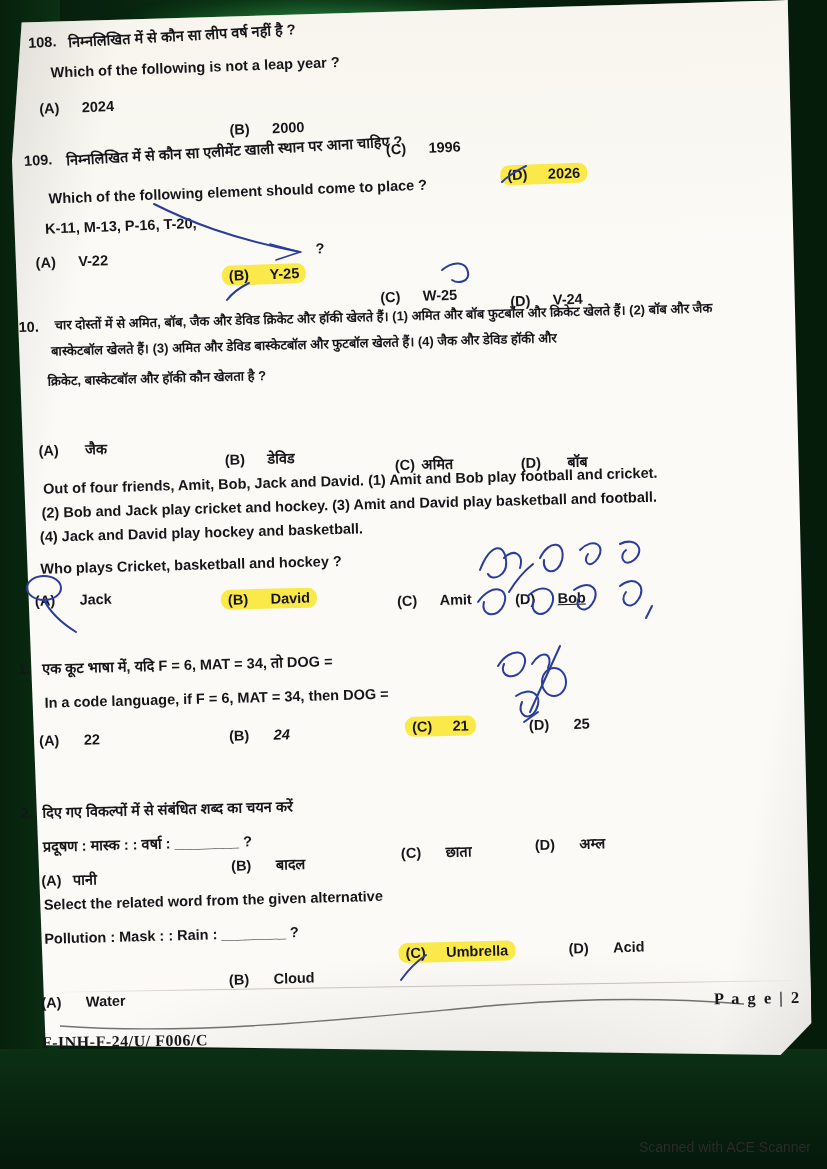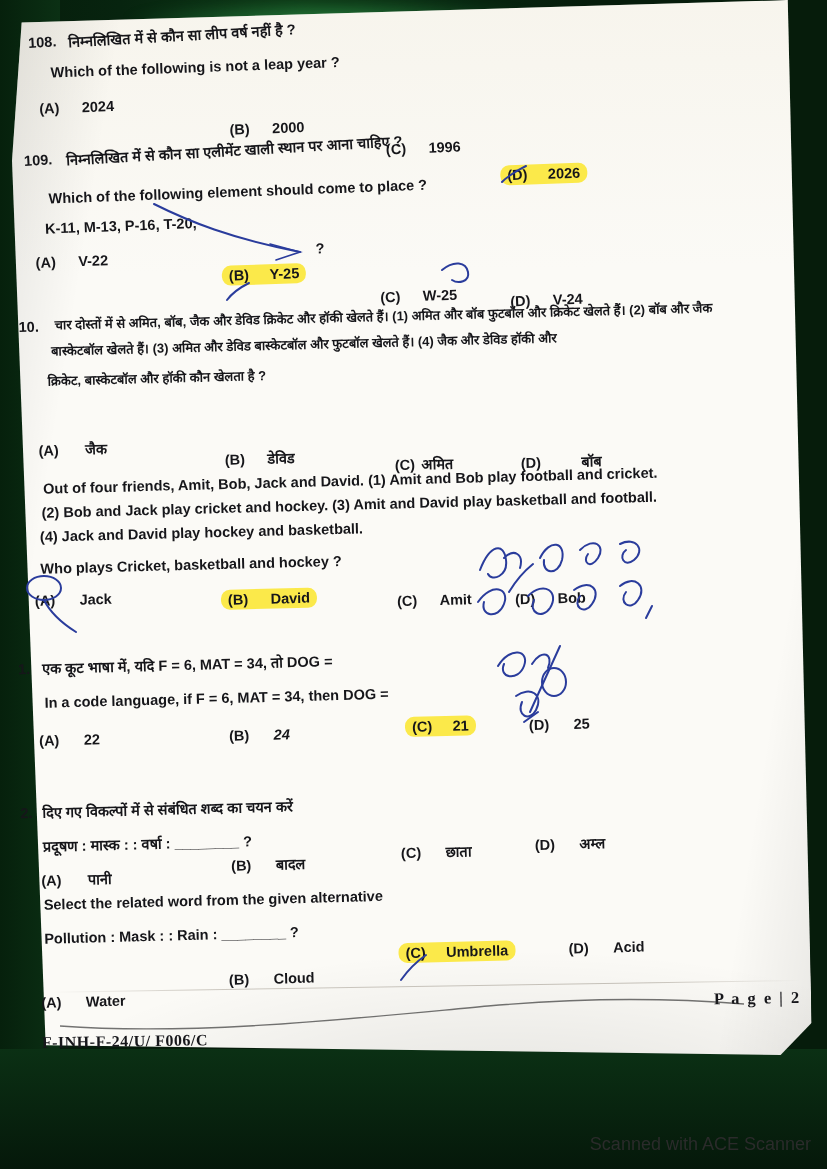--- a/index.html
+++ b/index.html
@@ -124,21 +124,21 @@
     font-family: "Liberation Serif", serif;
     font-weight: 700;
     font-size: 16.5px;
     letter-spacing: 2px;
     color: #17171b;
   }
   #scanner-note {
     position: absolute;
     right: 16px;
     bottom: 14px;
-    font-size: 18px;
+    font-size: 14px;
     color: #2b2b2b;
     font-family: "Liberation Sans", sans-serif;
   }
 </style>
 </head>
 <body>
 
 <div id="photo-bg">
   <div class="green-left"></div>
   <div class="green-bottom"></div>
@@ -239,21 +239,21 @@
   <div class="blk rot-d" style="left:212px; top:440px;">
     <span class="optlab opt">(B)</span>
     <span class="opt hindi" style="margin-left:18px;">डेविड</span>
   </div>
   <div class="blk rot-d" style="left:382px; top:448px;">
     <span class="optlab opt">(C)</span>
     <span class="opt hindi" style="margin-left:2px;">अमित</span>
   </div>
   <div class="blk rot-d" style="left:508px; top:448px;">
     <span class="optlab opt">(D)</span>
-    <span class="opt hindi" style="margin-left:36px;">बॉब</span>
+    <span class="opt hindi" style="margin-left:22px;">बॉब</span>
   </div>
 
   <div class="blk rot-d" style="left:30px; top:468px;">
     <span class="en lineA">Out of four friends, Amit, Bob, Jack and David. (1) Amit and Bob play football and cricket.</span>
   </div>
   <div class="blk rot-d" style="left:28px; top:492px;">
     <span class="en lineA">(2) Bob and Jack play cricket and hockey. (3) Amit and David play basketball and football.</span>
   </div>
   <div class="blk rot-d" style="left:26px; top:516px;">
     <span class="en lineA">(4) Jack and David play hockey and basketball.</span>
@@ -271,21 +271,21 @@
       <span class="optlab opt">(B)</span>
       <span class="opt" style="margin-left:18px;">David</span>
     </span>
   </div>
   <div class="blk rot-d" style="left:382px; top:586px;">
     <span class="optlab opt">(C)</span>
     <span class="opt" style="margin-left:18px;">Amit</span>
   </div>
   <div class="blk rot-d" style="left:500px; top:586px;">
     <span class="optlab opt">(D)</span>
-    <span class="opt" style="margin-left:18px;">Bob</span>
+    <span class="opt" style="margin-left:18px;text-decoration:underline;">Bob</span>
   </div>
 
   <div class="blk rot-d" style="left:2px; top:648px;">
     <span class="qnum lineA">1.</span>
   </div>
   <div class="blk rot-d" style="left:26px; top:646px;">
     <span class="hindi lineA">एक कूट भाषा में, यदि F = 6, MAT = 34, तो DOG =</span>
   </div>
   <div class="blk rot-d" style="left:28px; top:682px;">
     <span class="en lineA">In a code language, if F = 6, MAT = 34, then DOG =</span>
@@ -315,21 +315,21 @@
   </div>
   <div class="blk rot-d" style="left:24px; top:790px;">
     <span class="hindi lineA">दिए गए विकल्पों में से संबंधित शब्द का चयन करें</span>
   </div>
   <div class="blk rot-d" style="left:24px; top:824px;">
     <span class="hindi lineA">प्रदूषण : मास्क : : वर्षा : ________ ?</span>
   </div>
 
   <div class="blk rot-d" style="left:22px; top:858px;">
     <span class="optlab opt">(A)</span>
-    <span class="opt hindi" style="margin-left:22px;">पानी</span>
+    <span class="opt hindi" style="margin-left:7px;">पानी</span>
   </div>
   <div class="blk rot-d" style="left:212px; top:846px;">
     <span class="optlab opt">(B)</span>
     <span class="opt hindi" style="margin-left:20px;">बादल</span>
   </div>
   <div class="blk rot-d" style="left:382px; top:836px;">
     <span class="optlab opt">(C)</span>
     <span class="opt hindi" style="margin-left:20px;">छाता</span>
   </div>
   <div class="blk rot-d" style="left:516px; top:830px;">

